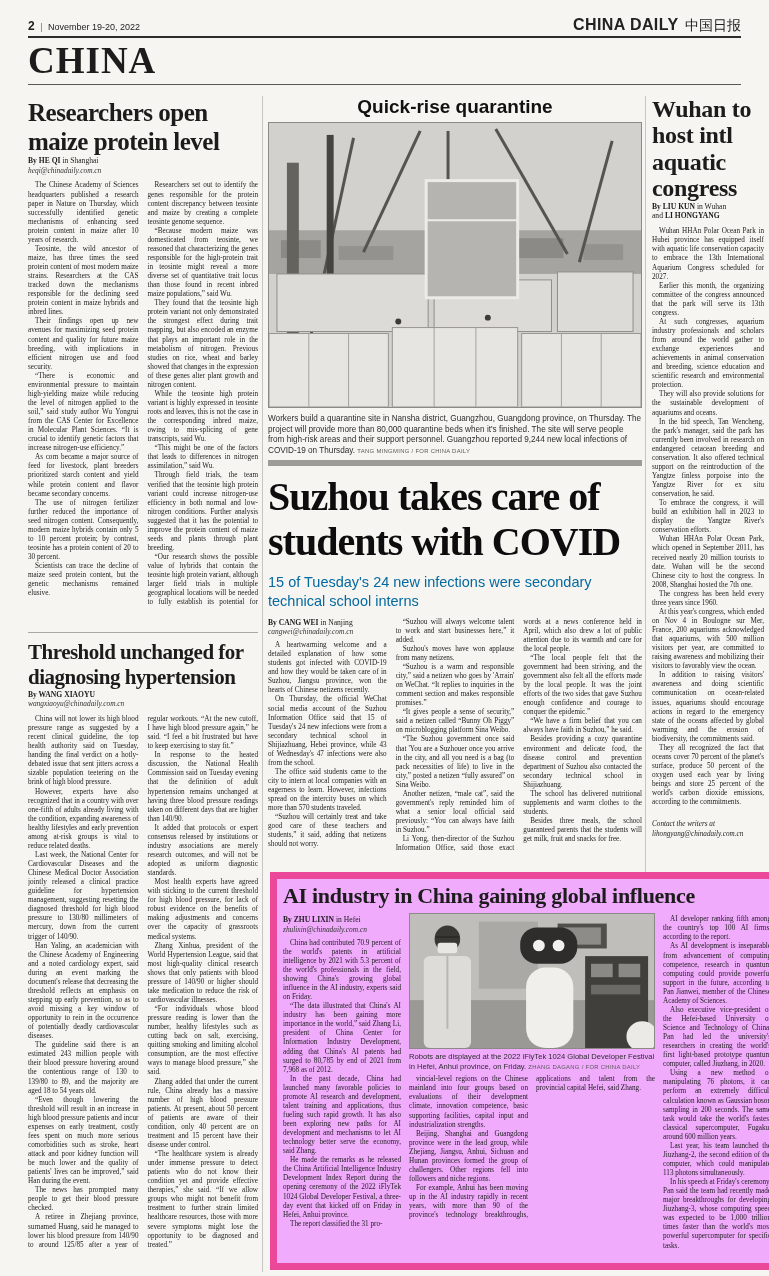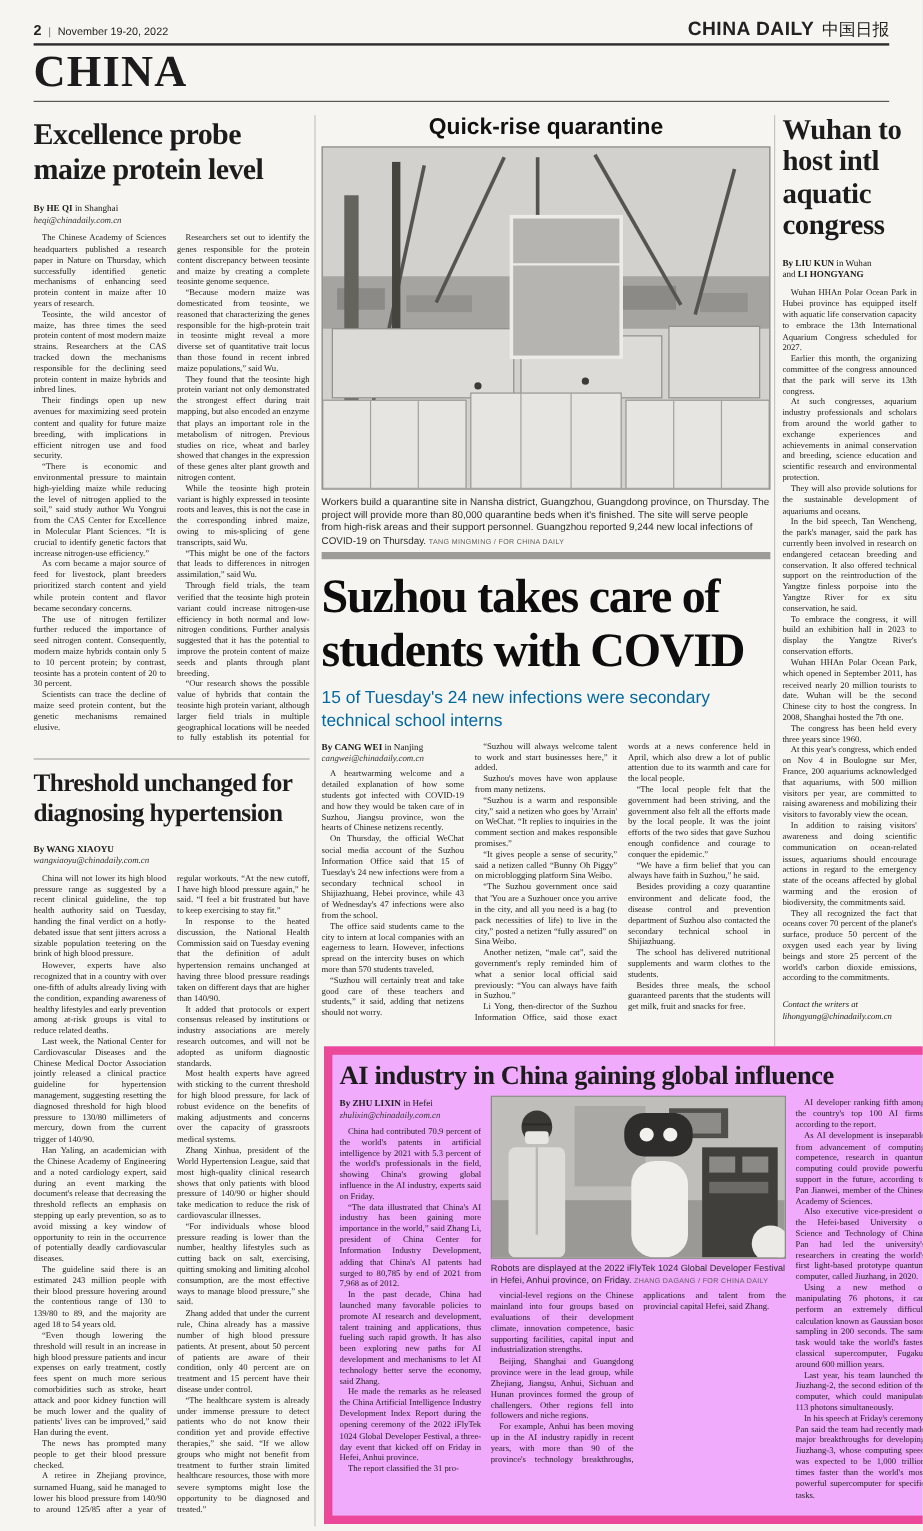--- a/index.html
+++ b/index.html
@@ -20,21 +20,21 @@
   .hdr-rule { position:absolute; top:36px; left:28px; right:28px; height:2px; background:#2c2c2c; }
   .section-title { position:absolute; top:42px; left:28px; font-size:37px; font-weight:bold;
                    letter-spacing:1px; line-height:1; }
   .section-rule { position:absolute; top:84px; left:28px; right:28px; height:1px; background:#595854; }
   
   .vrule { position:absolute; width:1px; background:#c7c5c0; }
   .vrule-left  { left:262px; top:96px; height:1176px; }
   .vrule-right { left:645px; top:96px; height:776px; }
   .hrule-left  { position:absolute; left:28px; width:230px; top:632px; height:1px; background:#aaa8a3; }
   
-  .byline { font-size:7.6px; line-height:1.3; margin-top:13px; }
+  .byline { font-size:7.6px; line-height:1.3; margin-top:0; }
   .byline .by { font-weight:bold; }
   .email { font-size:7.4px; font-style:italic; color:#333; line-height:1.3; }
   .body { font-size:7.2px; line-height:1.26; text-align:justify; overflow:hidden;
           margin-top:6px; column-fill:auto; hyphens:auto; }
   .body .para { text-indent:7px; margin:0; }
   .cols2 { column-count:2; column-gap:9px; }
   .cols3 { column-count:3; column-gap:9px; }
   
   #maize { position:absolute; left:28px; top:98px; width:230px; }
   .hl-maize { font-size:25px; font-weight:bold; line-height:1.16; letter-spacing:-.5px; }
@@ -98,21 +98,21 @@
   </div>
   <div class="hdr-rule"></div>
   <div class="section-title">CHINA</div>
   <div class="section-rule"></div>
 
   <div class="vrule vrule-left"></div>
   <div class="vrule vrule-right"></div>
   <div class="hrule-left"></div>
 
   <article id="maize">
-    <h1 class="hl-maize">Excellence probe maize protein level</h1>
+    <h1 class="hl-maize">Researchers open maize protein level</h1>
     <div class="byline">
       <span class="by">By HE QI</span>
       <span>in Shanghai</span>
     </div>
     <div class="email">heqi@chinadaily.com.cn</div>
     <div class="body cols2">
         <p class="para">The Chinese Academy of Sciences headquarters published a research paper in Nature on Thursday, which successfully identified genetic mechanisms of enhancing seed protein content in maize after 10 years of research.</p>
         <p class="para">Teosinte, the wild ancestor of maize, has three times the seed protein content of most modern maize strains. Researchers at the CAS tracked down the mechanisms responsible for the declining seed protein content in maize hybrids and inbred lines.</p>
         <p class="para">Their findings open up new avenues for maximizing seed protein content and quality for future maize breeding, with implications in efficient nitrogen use and food security.</p>
         <p class="para">“There is economic and environmental pressure to maintain high-yielding maize while reducing the level of nitrogen applied to the soil,” said study author Wu Yongrui from the CAS Center for Excellence in Molecular Plant Sciences. “It is crucial to identify genetic factors that increase nitrogen-use efficiency.”</p>

